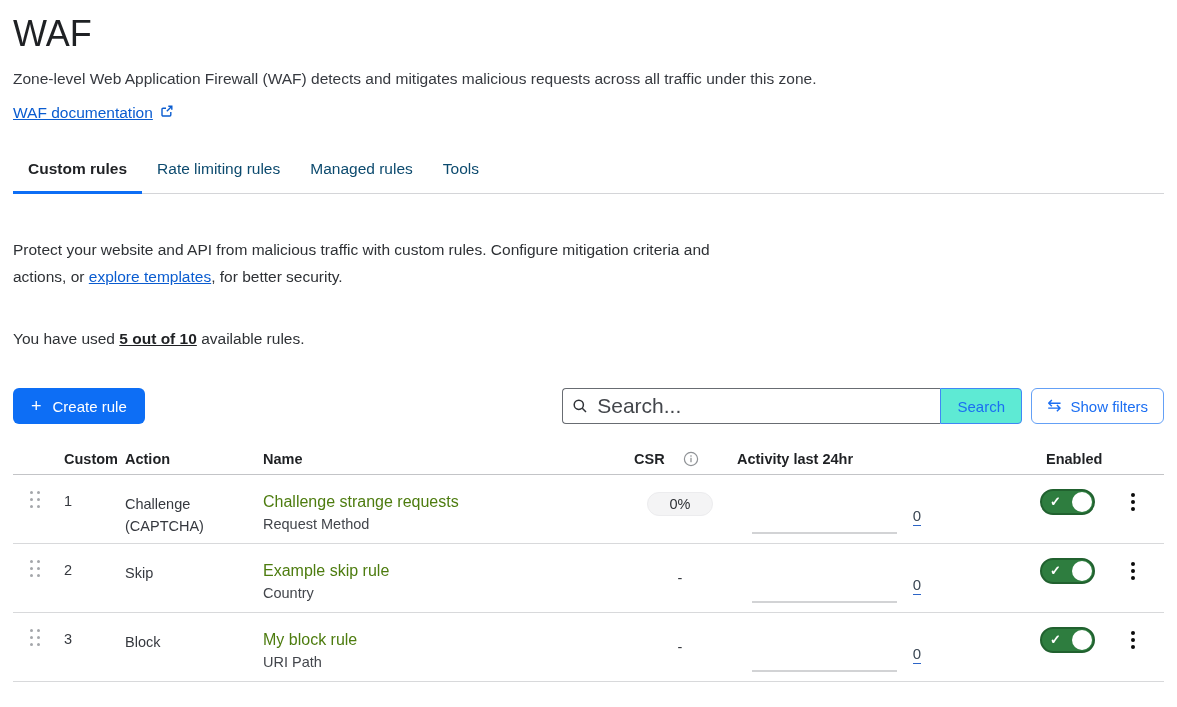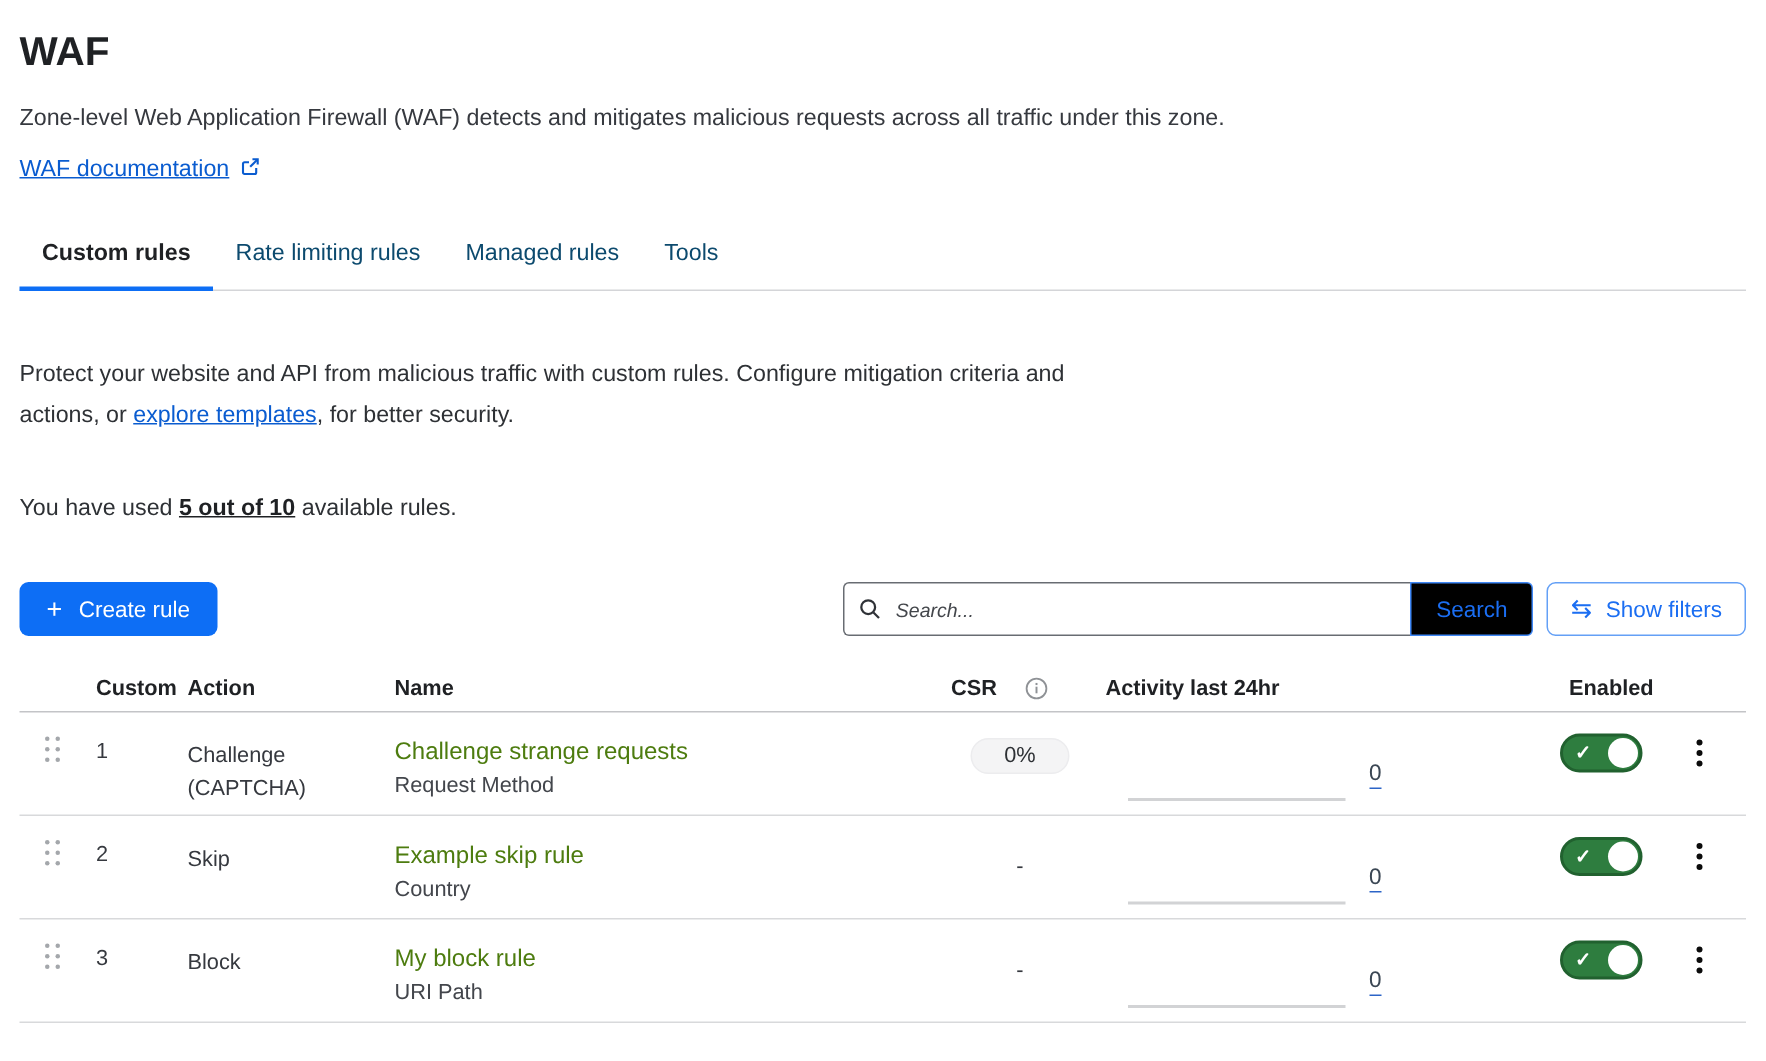--- a/index.html
+++ b/index.html
@@ -1,21 +1,21 @@
 <!DOCTYPE html>
 <html><head>
 <meta charset="utf-8">
 <style>
   * { box-sizing: border-box; margin: 0; padding: 0; }
   html,body { width: 1177px; height: 707px; background: #fff; overflow: hidden; }
   body { font-family: "Liberation Sans", sans-serif; color: #36393f; font-size: 15px; }
   .page { padding: 8px 13px 0 13px; width: 1177px; }
 
   .eyebrow { font-size: 15px; font-weight: 600; color: #25262a; line-height: 20px; }
-  .title { font-size: 27px; font-weight: 700; color: #1f2124; line-height: 36px; margin-top: 8px; }
+  .title { font-size: 36px; font-weight: 400; color: #1f2124; line-height: 36px; margin-top: 8px; }
   .desc { margin-top: 16px; font-size: 15.5px; color: #36393f; line-height: 22px; }
   .doc-link { margin-top: 14px; }
   .doc-link a { color: #0a5cd0; text-decoration: underline; font-size: 15.5px; display: inline-flex; gap: 7px; cursor: pointer; }
   .doc-link svg { flex: none; }
 
   
   .tabs { margin-top: 30px; display: flex; border-bottom: 1px solid #d4d5d8; }
   .tab { padding: 8px 15px 13px 15px; font-size: 15.5px; color: #0c4a6e; border-bottom: 3px solid transparent; margin-bottom: -1px; cursor: pointer; }
   .tab.active { color: #1f2124; font-weight: 700; border-bottom-color: #0d6ef5; }
 
@@ -24,24 +24,24 @@
   .usage { margin-top: 39px; font-size: 15.5px; line-height: 20px; color: #2e3135; }
   .usage b { font-weight: 700; color: #1f2124; text-decoration: underline; }
 
   
   .toolbar { margin-top: 39px; display: flex; align-items: center; }
   .btn-create { height: 36px; padding: 0 18px; background: #0d6ef5; border: none; border-radius: 6px; color: #fff; font-size: 15px; font-family: inherit; display: inline-flex; align-items: center; gap: 11px; cursor: pointer; }
   .btn-create .plus { font-size: 18px; font-weight: 400; line-height: 1; margin-top: -1px; }
   .toolbar .spacer { flex: 1; }
   .search-group { display: flex; }
   .search-wrap { position: relative; }
-  .search-input { width: 378px; height: 36px; border: 1px solid #686c72; border-right: none; border-radius: 4px 0 0 4px; padding: 0 10px 0 34px; font-size: 13px; font-family: inherit; color: #2e3135; outline: none; font-style: italic; }
+  .search-input { width: 378px; height: 36px; border: 1px solid #686c72; border-right: none; border-radius: 4px 0 0 4px; padding: 0 10px 0 34px; font-size: 21px; font-family: inherit; color: #2e3135; outline: none; }
   .search-input::placeholder { color: #43464b; opacity: 1; }
   .search-wrap svg { position: absolute; left: 10px; top: 10px; }
-  .btn-search { width: 82px; height: 36px; background: #000000; border: 1px solid #3f87f5; border-radius: 0 4px 4px 0; color: #1b6ef2; font-size: 15px; font-family: inherit; cursor: pointer; }
+  .btn-search { width: 82px; height: 36px; background: #5eead4; border: 1px solid #3f87f5; border-radius: 0 4px 4px 0; color: #1b6ef2; font-size: 15px; font-family: inherit; cursor: pointer; }
   .btn-filters { margin-left: 9px; height: 36px; padding: 0 15px; background: #fff; border: 1px solid #64a0f6; border-radius: 6px; color: #1b6ef2; font-size: 15px; font-family: inherit; display: inline-flex; align-items: center; gap: 9px; cursor: pointer; }
   .btn-filters .swap { font-size: 17px; line-height: 1; margin-top: -2px; }
 
   
   .table { margin-top: 19px; }
   .trow { display: grid; grid-template-columns: 50px 60px 140px 367px 100px 215px 175px 44px; }
   .thead { height: 32px; align-items: center; border-bottom: 1px solid #c3c4c7; font-size: 14.5px; font-weight: 600; color: #1f2124; }
   .thead .h-order { padding-left: 1px; }
   .thead .h-action { padding-left: 2px; }
   .thead .h-csr { padding-left: 4px; display: flex; align-items: center; gap: 18px; }

